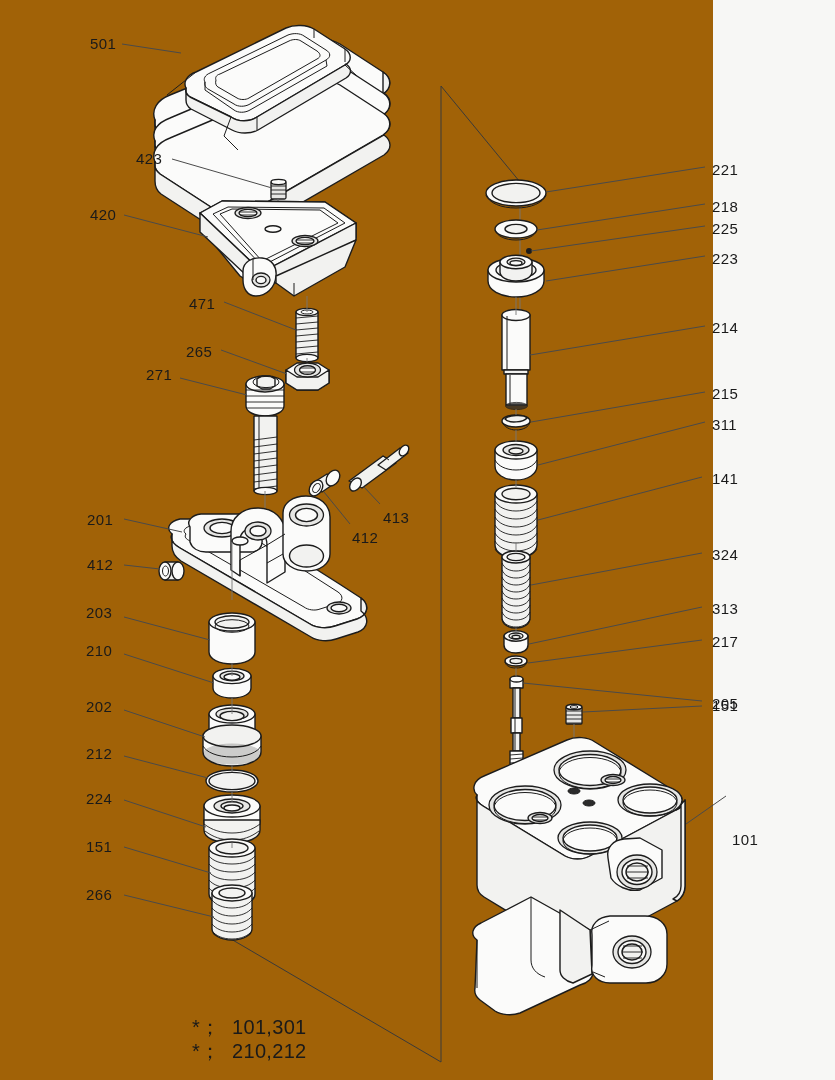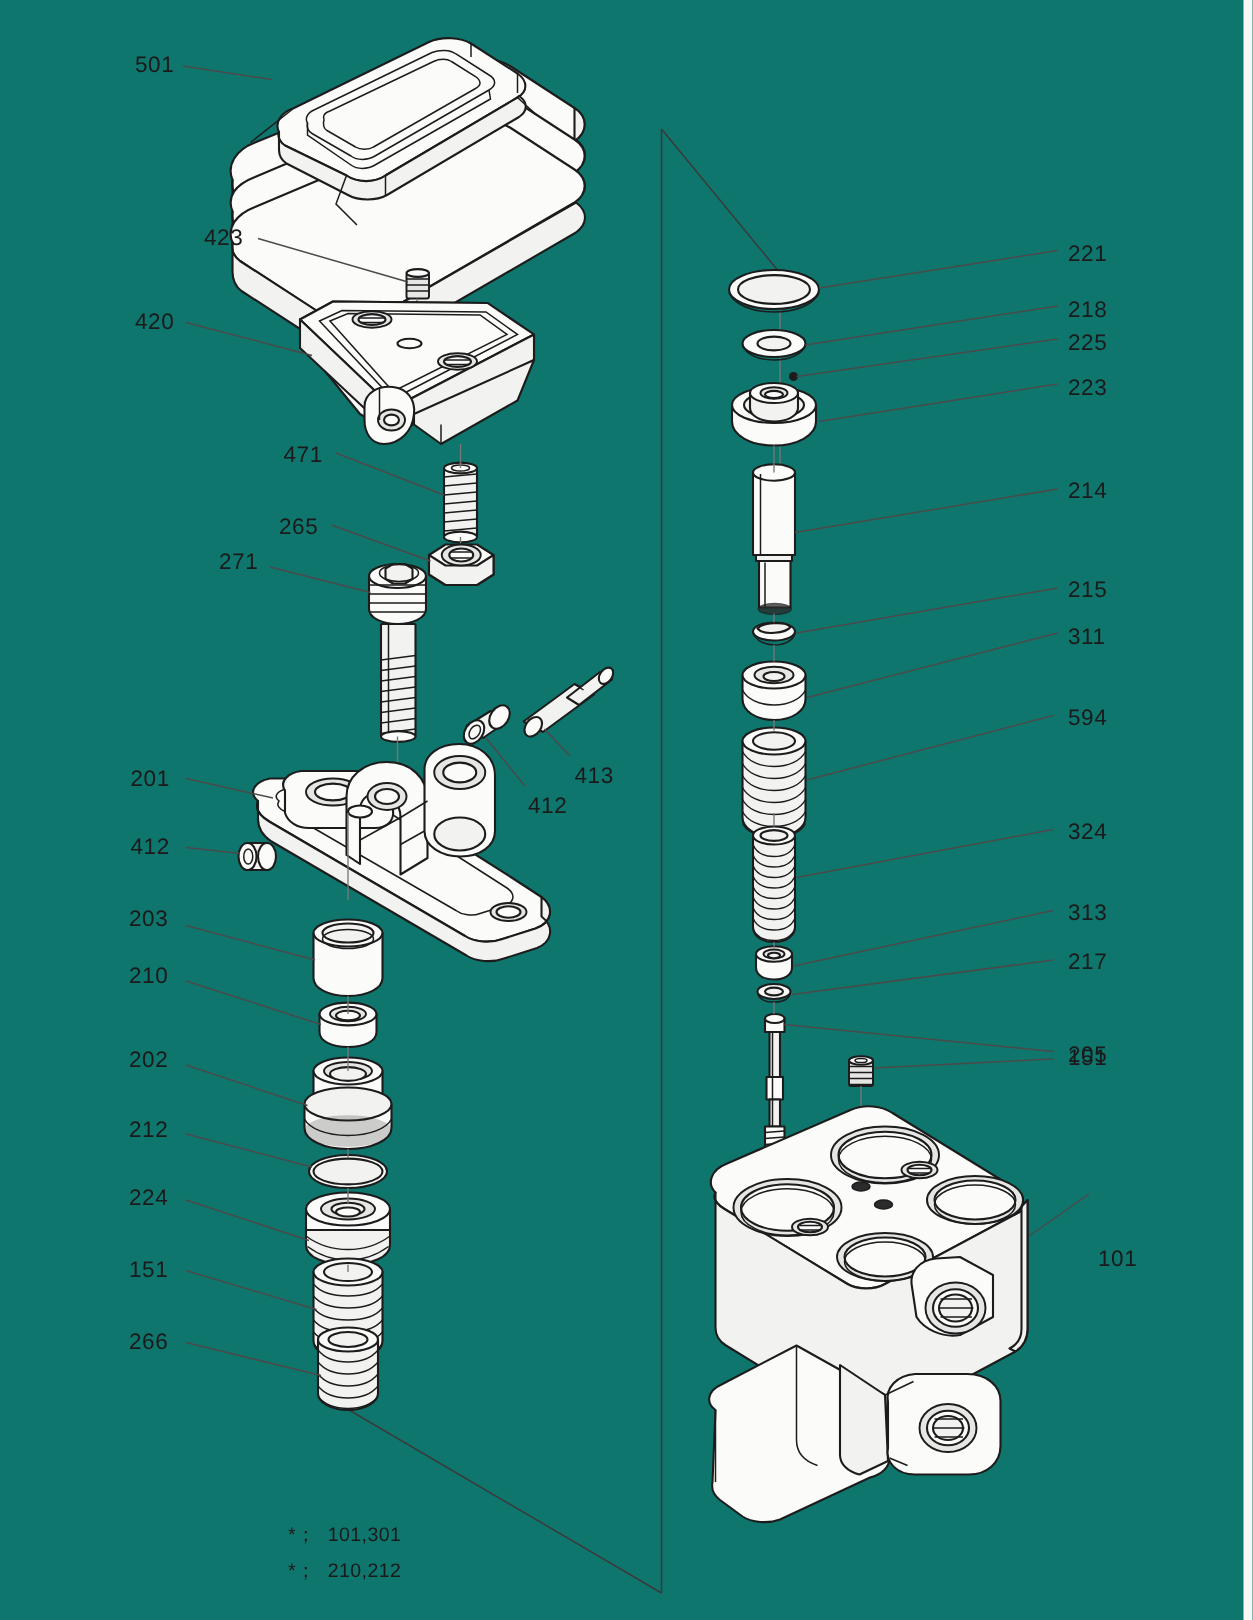--- a/index.html
+++ b/index.html
@@ -5,39 +5,39 @@
 <style>
   html,body{margin:0;padding:0;}
   body{
     width:835px;height:1080px;
     background:#f7f7f5;
     font-family:"Liberation Sans","DejaVu Sans",sans-serif;
     overflow:hidden;
     position:relative;
   }
   #sheet{
-    position:absolute;left:0;top:0;width:829px;height:1080px;
-    background:#0f766e;
+    position:absolute;left:0;top:0;width:713px;height:1080px;
+    background:#a16207;
   }
   svg#art{position:absolute;left:0;top:0;width:835px;height:1080px;display:block;}
   .lbl{
     position:absolute;
     font-family:"Liberation Sans","DejaVu Sans",sans-serif;
     font-size:15px;
     font-weight:400;
     letter-spacing:0.4px;
     color:#1a1a1a;
     white-space:nowrap;
     line-height:1;
   }
   .lbl.r{text-align:right;}
   .note{
     position:absolute;
     font-family:"Liberation Sans","DejaVu Sans",sans-serif;
-    font-size:13px;
+    font-size:20px;
     color:#1a1a1a;
     white-space:pre;
     letter-spacing:0.3px;
   }
   
   .ln{fill:none;stroke:#3a3a3a;stroke-width:1;}
   .lead{fill:none;stroke:#4a4a4a;stroke-width:1;}
   .part{fill:#fbfbfa;stroke:#1c1c1c;stroke-width:1.4;stroke-linejoin:round;}
   .part2{fill:#f2f2f0;stroke:#1c1c1c;stroke-width:1.4;stroke-linejoin:round;}
   .partD{fill:#e6e6e4;stroke:#1c1c1c;stroke-width:1.3;stroke-linejoin:round;}
@@ -640,21 +640,21 @@
 <div class="lbl" style="left:383px;top:510px">413</div>
 <div class="lbl" style="left:352px;top:530px">412</div>
 
 <div class="lbl r" style="left:712px;top:162px">221</div>
 <div class="lbl r" style="left:712px;top:199px">218</div>
 <div class="lbl r" style="left:712px;top:221px">225</div>
 <div class="lbl r" style="left:712px;top:251px">223</div>
 <div class="lbl r" style="left:712px;top:320px">214</div>
 <div class="lbl r" style="left:712px;top:386px">215</div>
 <div class="lbl r" style="left:712px;top:417px">311</div>
-<div class="lbl r" style="left:712px;top:471px">594</div>
+<div class="lbl r" style="left:712px;top:471px">141</div>
 <div class="lbl r" style="left:712px;top:547px">324</div>
 <div class="lbl r" style="left:712px;top:601px">313</div>
 <div class="lbl r" style="left:712px;top:634px">217</div>
 <div class="lbl r" style="left:712px;top:696px">205</div>
 <div class="lbl r" style="left:712px;top:698px">151</div>
 <div class="lbl r" style="left:732px;top:832px">101</div>
 
 <div class="note" style="left:192px;top:1014px">*；  101,301</div>
 <div class="note" style="left:192px;top:1038px">*；  210,212</div>
 

